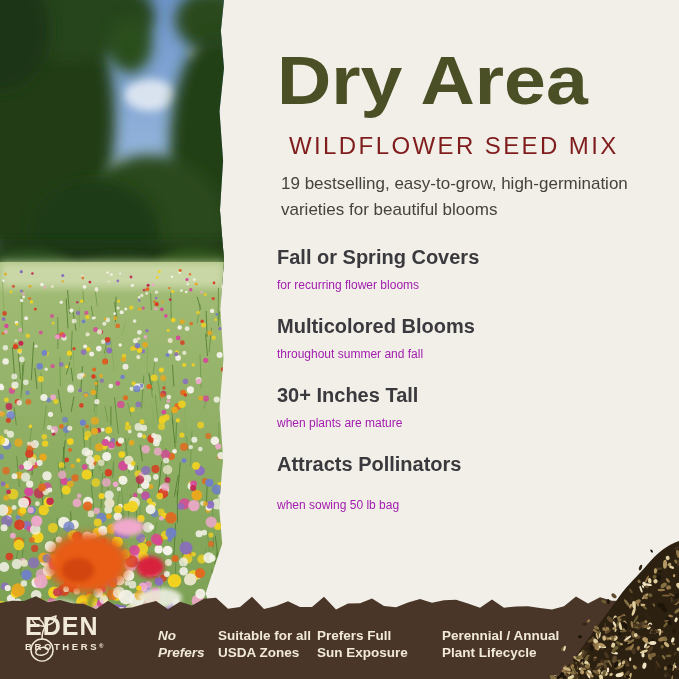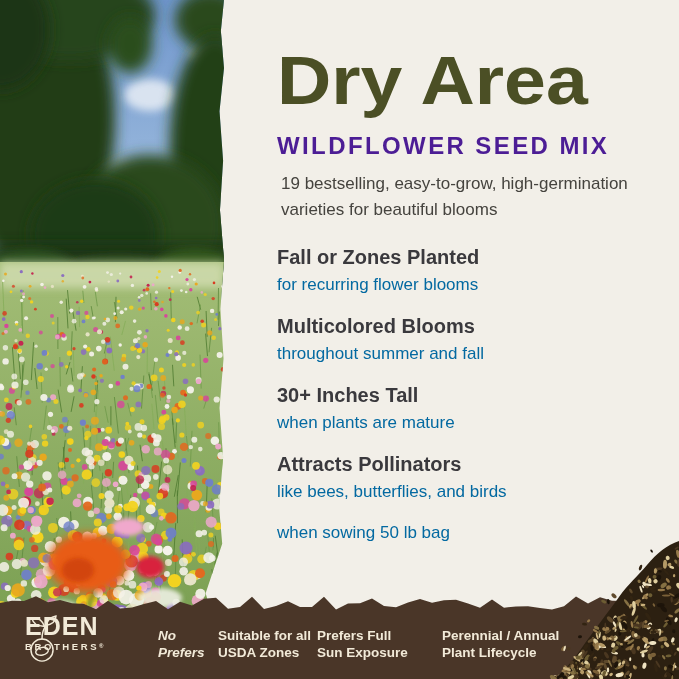--- a/index.html
+++ b/index.html
@@ -15,28 +15,28 @@
       98.4% 50%,99.8% 58%,98% 66%,99.6% 74%,97.8% 82%,99.2% 88%,91.8% 96%,95% 100%,0 100%);
   }
   .photo svg{display:block;}
   
   .content{position:absolute;left:277px;top:46px;width:382px;}
   .title{
     margin:0;font-size:69px;font-weight:700;letter-spacing:0px;line-height:1;
     color:#4b4f25;transform:scaleX(1.09);transform-origin:left center;white-space:nowrap;
   }
   .tagline{
-    margin:17px 0 0;font-size:24px;font-weight:700;letter-spacing:2.4px;
-    color:#4c1d95;white-space:nowrap;
+    margin:17px 12px 0;font-size:24px;font-weight:400;letter-spacing:2.4px;
+    color:#7f1d1d;white-space:nowrap;
   }
   .desc{margin:11px 4px 0;font-size:17px;line-height:26px;color:#45433e;max-width:396px;}
   .features{margin-top:22px;}
   .feature{margin-bottom:17px;}
   .f-head{font-size:20px;font-weight:700;color:#3a393d;line-height:24px;}
-  .f-detail{font-size:17px;color:#0369a1;line-height:24px;margin-top:4px;}
+  .f-detail{font-size:12px;color:#a21caf;line-height:24px;margin-top:4px;}
   
   .bar-wrap{position:absolute;left:0;bottom:0;width:600px;height:85px;}
   .bar-wrap svg{position:absolute;left:0;top:0;}
   .brand{position:absolute;left:25px;top:20px;display:flex;align-items:center;gap:8px;color:#f2ead8;}
   .brand-text{display:flex;flex-direction:column;}
   .brand-top{font-size:25px;font-weight:700;letter-spacing:1px;line-height:1;}
   .brand-bottom{font-size:9.5px;font-weight:700;letter-spacing:2.6px;line-height:1;margin-top:3px;}
   .brand-bottom sup{font-size:6px;letter-spacing:0;vertical-align:2px;}
   .bar-item{
     position:absolute;top:33px;font-size:13.5px;font-weight:700;line-height:17px;color:#f2ead8;
@@ -987,34 +987,33 @@
       </g>
     </svg>
   </div>
 
   <div class="content">
     <h1 class="title">Dry Area</h1>
     <h2 class="tagline">WILDFLOWER SEED MIX</h2>
     <p class="desc">19 bestselling, easy-to-grow, high-germination varieties for beautiful blooms</p>
     <div class="features">
       <div class="feature">
-        <div class="f-head">Fall or Zones Planted</div>
+        <div class="f-head">Fall or Spring Covers</div>
         <div class="f-detail">for recurring flower blooms</div>
       </div>
       <div class="feature">
         <div class="f-head">Multicolored Blooms</div>
         <div class="f-detail">throughout summer and fall</div>
       </div>
       <div class="feature">
         <div class="f-head">30+ Inches Tall</div>
         <div class="f-detail">when plants are mature</div>
       </div>
       <div class="feature">
         <div class="f-head">Attracts Pollinators</div>
-        <div class="f-detail">like bees, butterflies, and birds</div>
       </div>
       <div class="feature">
         <div class="f-detail">when sowing 50 lb bag</div>
       </div>
     </div>
   </div>
 
   <div class="bar-wrap">
     <svg width="679" height="85" viewBox="0 0 679 85">
       <path id="torn-path" fill="#4a3628" d="M0,9 L12,6.7 L24,7.0 L36,2.2 L48,8.2 L60,6.1 L72,9.2 L84,10.1 L96,15.2 L108,6.7 L120,14.6 L132,13.5 L144,10.0 L156,7.0 L168,15.2 L180,7.7 L192,11.6 L204,4.8 L216,3.7 L228,14.7 L240,13.0 L252,2.7 L264,15.0 L276,11.9 L288,7.3 L300,13.1 L312,13.1 L324,2.7 L336,15.5 L348,9.6 L360,9.2 L372,4.5 L384,11.9 L396,13.3 L408,8.5 L420,5.1 L432,8.7 L444,6.3 L456,5.8 L468,9.5 L480,13.7 L492,5.6 L504,13.7 L516,12.5 L528,12.3 L540,14.0 L552,15.5 L564,12.2 L576,2.4 L588,9.5 L600,3.2 L612,6.8 L624,7.1 L636,15.7 L648,3.1 L660,9.2 L672,9.2 L679,85 L0,85 Z"></path>

